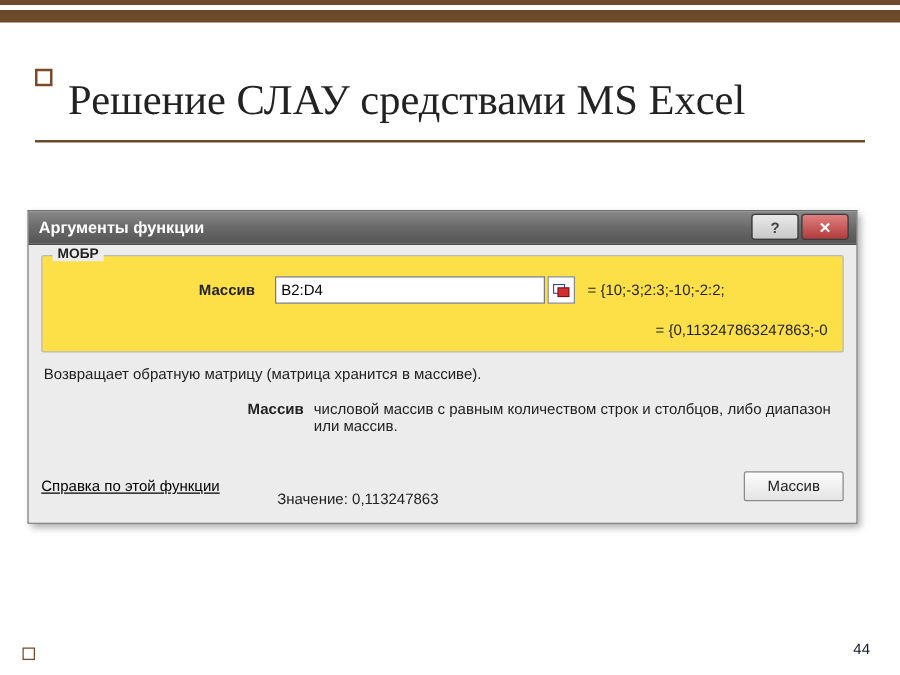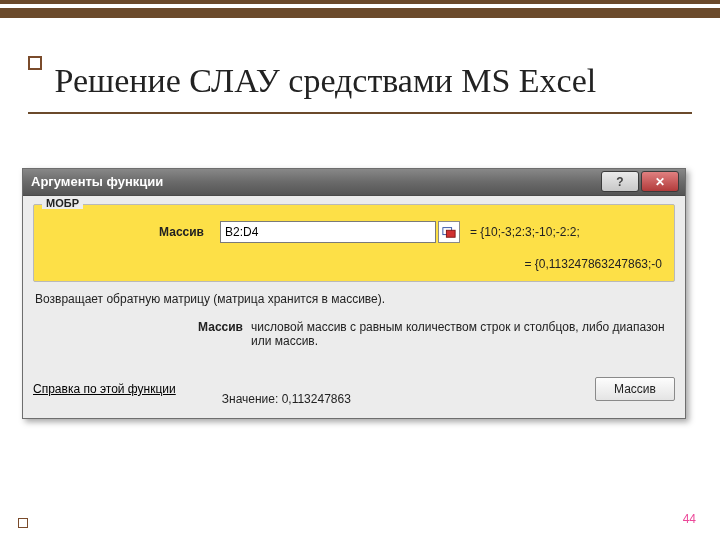--- a/index.html
+++ b/index.html
@@ -37,21 +37,21 @@
   .argrow{display:flex;margin:6px 0 24px 0;}
   .arglbl{width:210px;text-align:right;font-weight:bold;padding-right:8px;font-size:12px;}
   .argtxt{flex:1;font-size:12px;}
   .bottom{display:flex;align-items:center;gap:18px;}
   .helplink{color:#000000;text-decoration:underline;font-size:12px;cursor:pointer;}
   .valwrap{font-size:12px;margin-left:28px;margin-top:20px;}
   .valwrap .vlabel{}
   .spacer{flex:1;}
   .btn{min-width:78px;height:22px;border:1px solid #8a8a8a;background:linear-gradient(to bottom,#fdfdfd,#e4e4e4);
     border-radius:2px;font-size:12px;display:flex;align-items:center;justify-content:center;cursor:pointer;}
-  .pagenum{position:absolute;right:24px;bottom:14px;font-size:12px;color:#ec4899;}
+  .pagenum{position:absolute;right:24px;bottom:14px;font-size:12px;color:#0f172a;}
   .miniblock{position:absolute;left:18px;bottom:12px;width:8px;height:8px;border:1px solid #7a4b2b;}
 </style>
 </head>
 <body>
 
 <div class="stage">
 
   <div class="topbars">
     <div class="bar"></div>
     <div class="bar2"></div>

